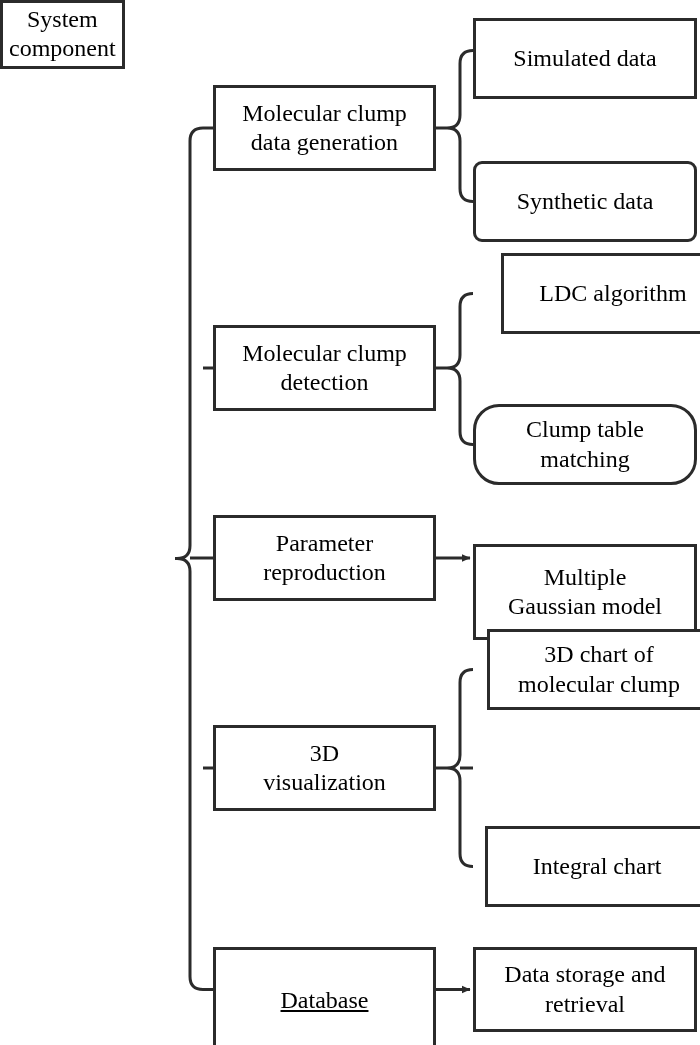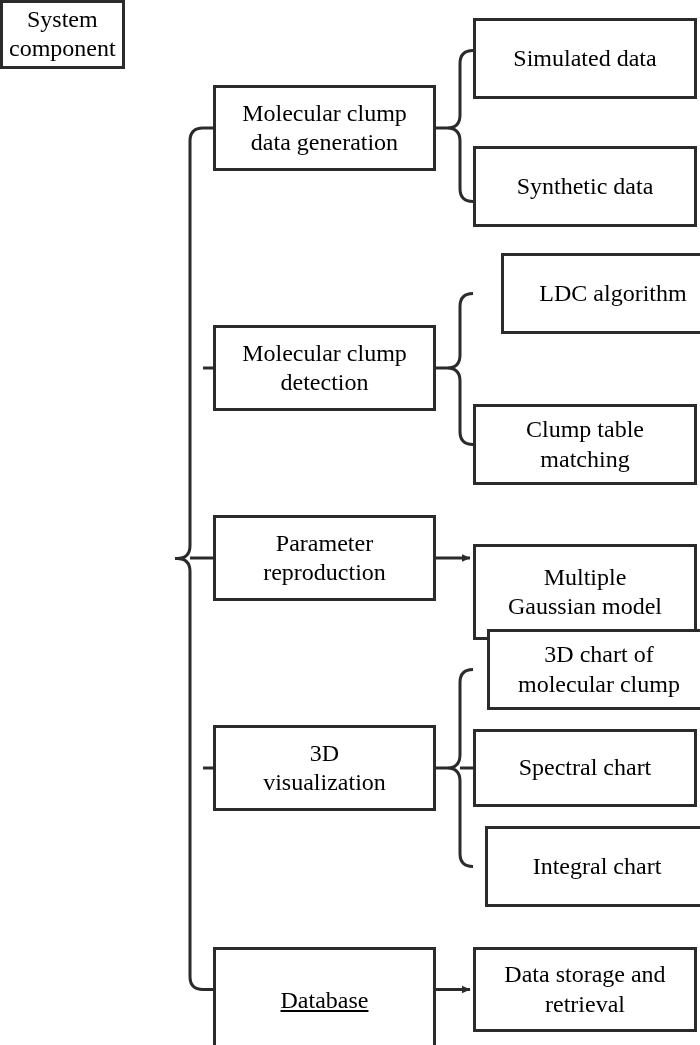--- a/index.html
+++ b/index.html
@@ -81,53 +81,50 @@
 component</span>
   </div>
 
 <div class="node" style="left: 213px; top: 85px; width: 223px; height: 86px;">
       <span class="node-label">Molecular clump
 data generation</span>
     </div>
     <div class="node" style="left: 473px; top: 10px; width: 224px; height: 81px; margin-top: 8px;">
       <span class="node-label">Simulated data</span>
     </div>
-    <div class="node" style="left: 473px; top: 146px; width: 224px; height: 81px;">
+    <div class="node" style="left: 473px; top: 161px; width: 224px; height: 81px; border-radius: 9px;">
       <span class="node-label">Synthetic data</span>
     </div>
     <div class="node" style="left: 213px; top: 325px; width: 223px; height: 86px;">
       <span class="node-label">Molecular clump
 detection</span>
     </div>
     <div class="node" style="left: 473px; top: 253px; width: 224px; height: 81px; margin-left: 28px;">
       <span class="node-label">LDC algorithm</span>
     </div>
-    <div class="node" style="left: 473px; top: 404px; width: 224px; height: 81px;">
+    <div class="node" style="left: 473px; top: 404px; width: 224px; height: 81px; border-radius: 26px;">
       <span class="node-label">Clump table
 matching</span>
     </div>
     <div class="node" style="left: 213px; top: 515px; width: 223px; height: 86px;">
       <span class="node-label">Parameter
 reproduction</span>
     </div>
     <div class="node" style="left: 473px; top: 544px; width: 224px; height: 96px;">
       <span class="node-label">Multiple
 Gaussian model</span>
     </div>
     <div class="node" style="left: 213px; top: 725px; width: 223px; height: 86px;">
       <span class="node-label">3D
 visualization</span>
     </div>
     <div class="node" style="left: 487px; top: 629px; width: 224px; height: 81px;">
       <span class="node-label">3D chart of
 molecular clump</span>
     </div>
-    <div class="node" style="left: 473px; top: 729px; width: 224px; height: 78px;">
-      <span class="node-label">Spectral chart</span>
-    </div>
     <div class="node" style="left: 473px; top: 826px; width: 224px; height: 81px; margin-left: 12px;">
       <span class="node-label">Integral chart</span>
     </div>
     <div class="node" style="left: 213px; top: 947px; width: 223px; height: 108px; text-decoration: underline;">
       <span class="node-label">Database</span>
     </div>
     <div class="node" style="left: 473px; top: 947px; width: 224px; height: 85px;">
       <span class="node-label">Data storage and
 retrieval</span>
     </div>

